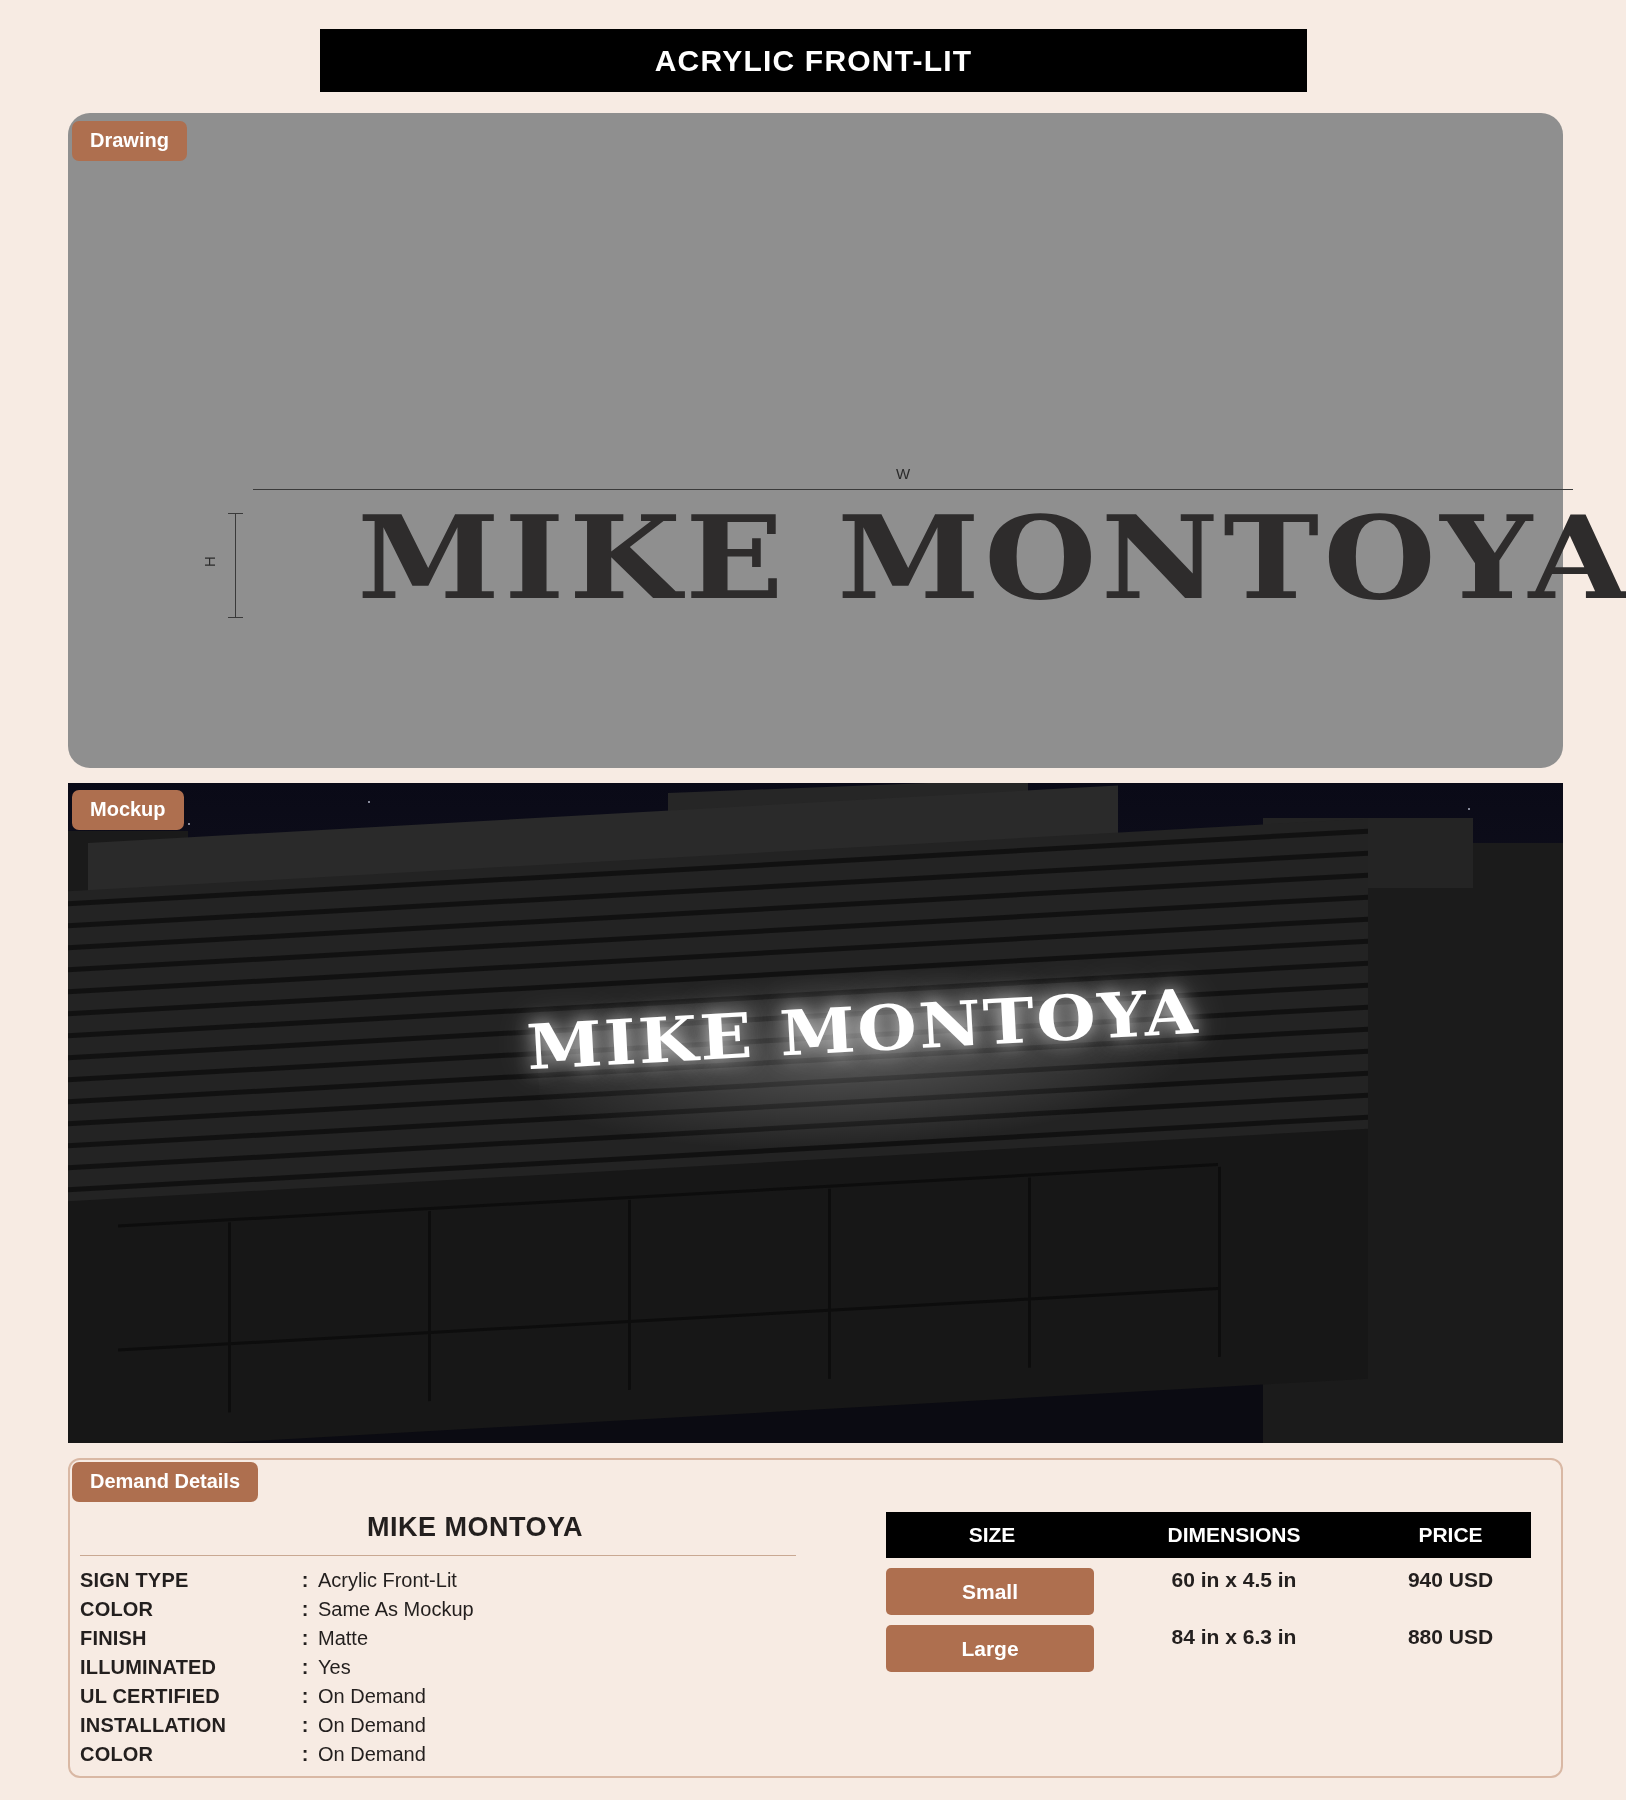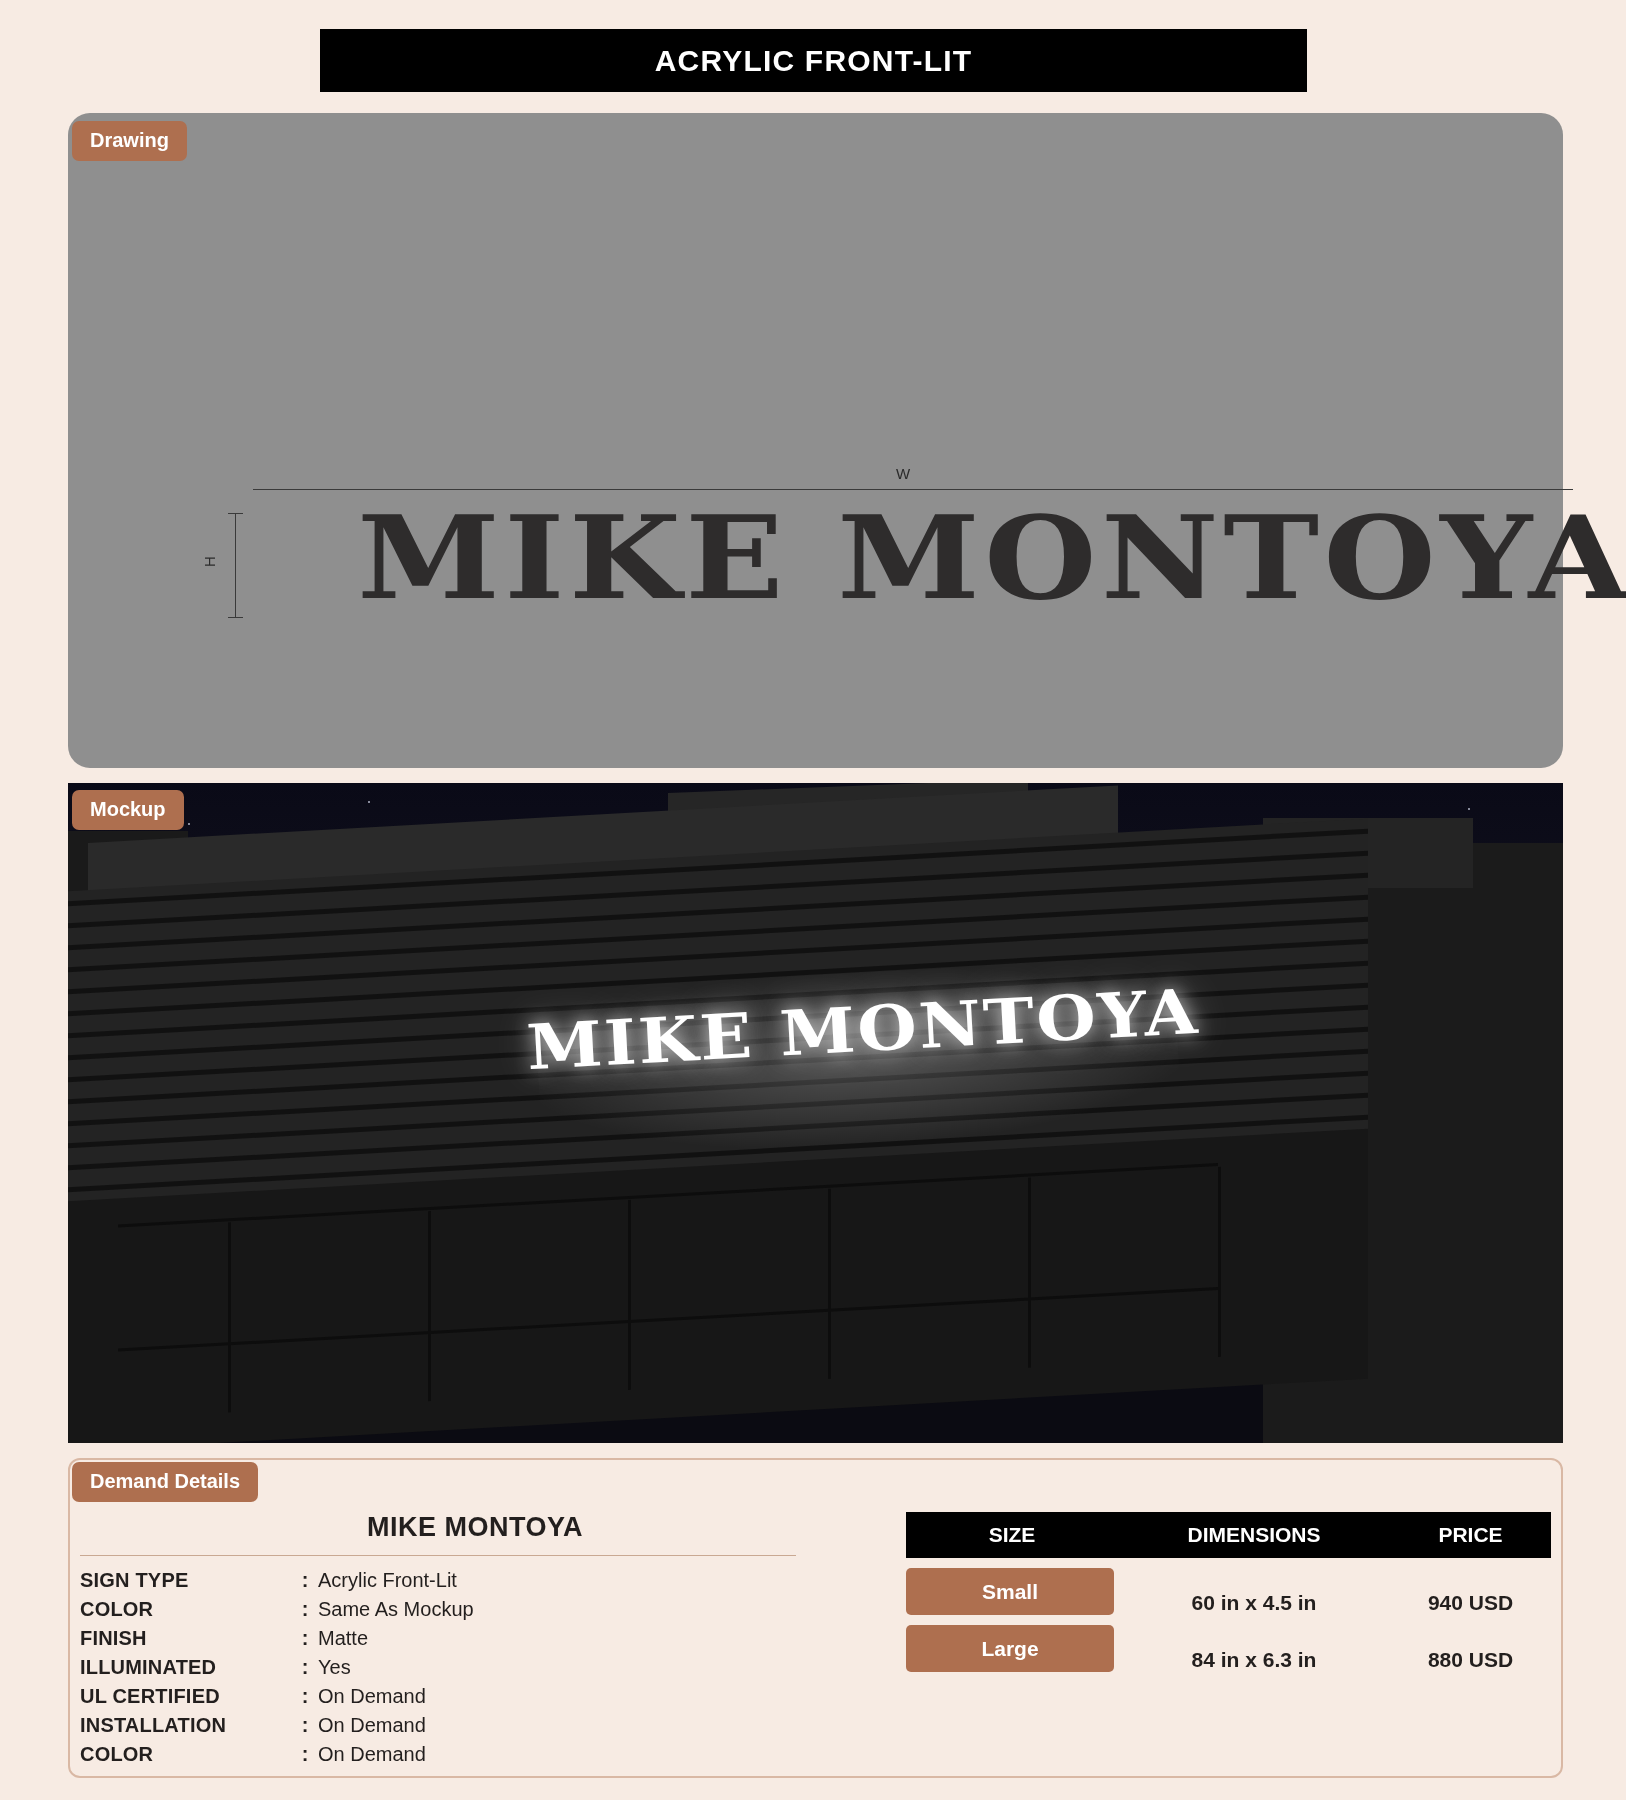--- a/index.html
+++ b/index.html
@@ -305,37 +305,37 @@
   .spec-colon {
     width: 26px;
     text-align: center;
     font-weight: bold;
   }
   .spec-value { font-weight: normal; }
 
   
   .price-table {
     position: absolute;
-    left: 906px;
+    left: 886px;
     top: 1512px;
     width: 645px;
   }
   .pt-head {
     display: flex;
     background: #000000;
     color: #ffffff;
     height: 46px;
     align-items: center;
     font-weight: bold;
     font-size: 21px;
   }
   .pt-row {
     display: flex;
     height: 47px;
-    align-items: flex-end;
+    align-items: flex-start;
     font-size: 21px;
     color: #231f1e;
     margin-top: 10px;
   }
   .c-size { width: 212px; text-align: center; }
   .c-dim  { width: 272px; text-align: center; font-weight: bold; }
   .c-price{ width: 161px; text-align: center; font-weight: bold; }
   .size-pill {
     background: #ae6f4f;
     color: #ffffff;

